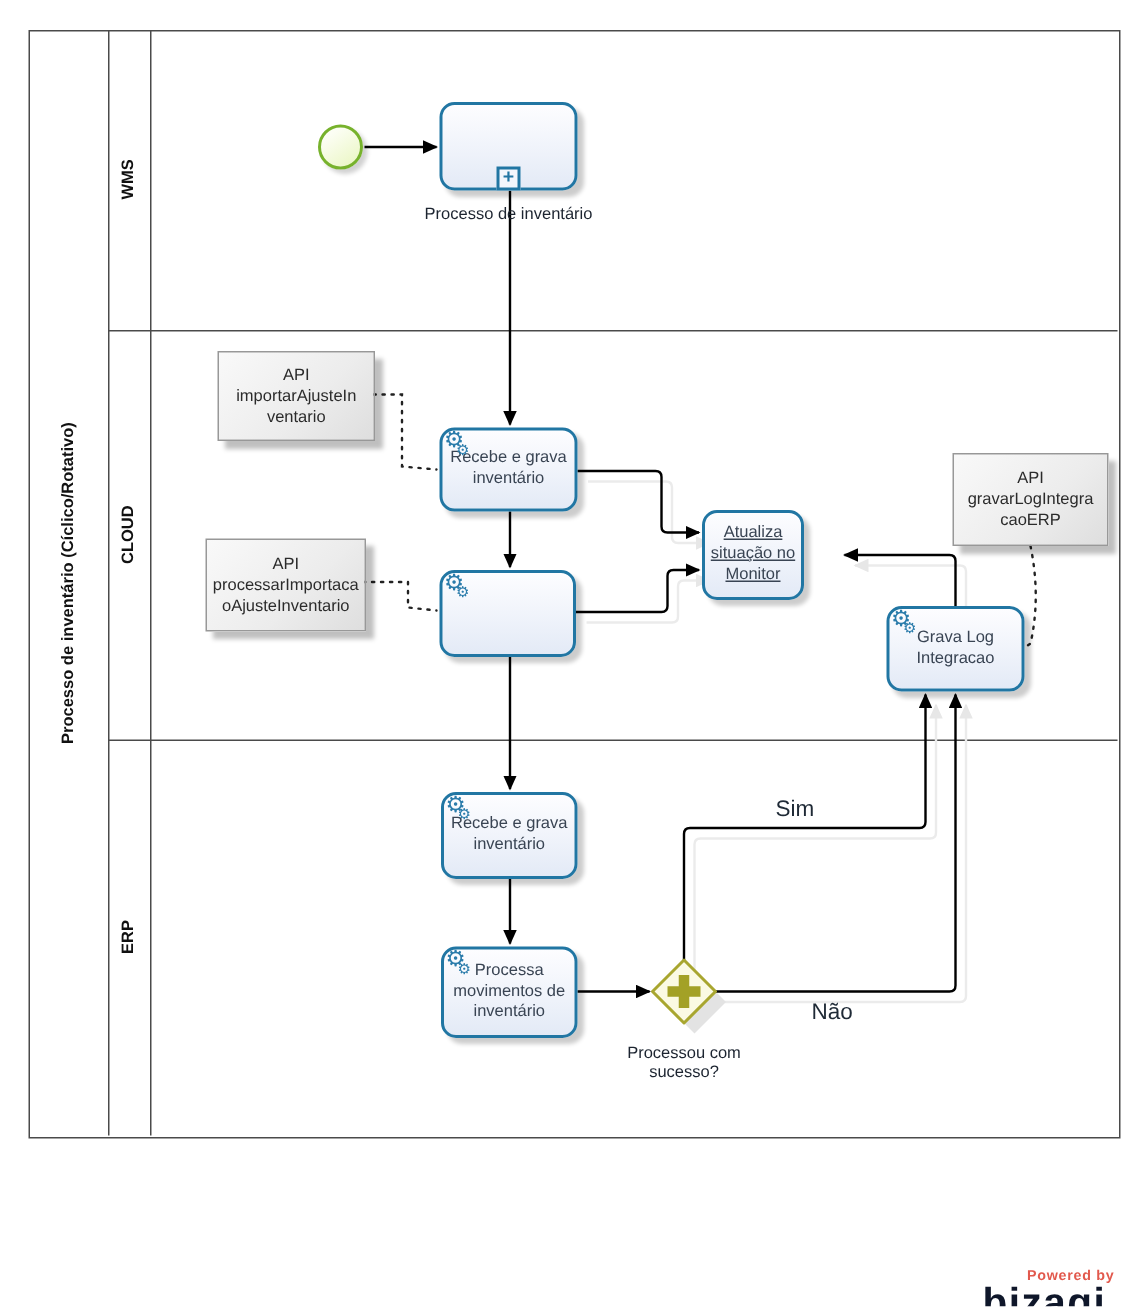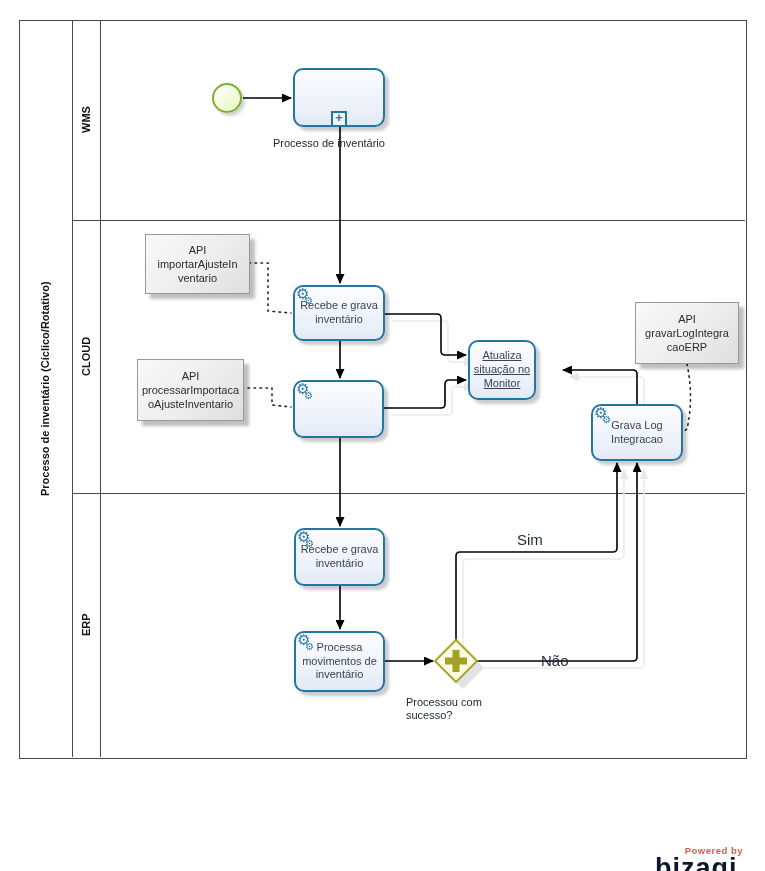--- a/index.html
+++ b/index.html
@@ -26,21 +26,21 @@
   
   .start-event{width:30px;height:30px;border-radius:50%;border:2px solid #77b22c;
         background:linear-gradient(145deg,#fcfef4 20%,#e9f6c0 100%);
         box-shadow:3px 3px 3px rgba(0,0,0,0.18);box-sizing:border-box;}
   
   .annotation{border:1px solid #989898;
         background:linear-gradient(135deg,#f9f9f9 0%,#ececec 60%,#dedede 100%);
         box-shadow:5px 5px 3px rgba(0,0,0,0.25);
         display:flex;flex-direction:column;align-items:center;justify-content:center;
         font-size:11px;color:#2b2b2b;line-height:1.3;text-align:center;}
-  .node-label{font-size:11px;color:#1c2430;line-height:1.2;}
+  .node-label{font-size:11px;color:#1c2430;text-align:center;line-height:1.2;}
   .edge-label{font-size:15px;color:#1f2a36;}
   svg.edges{position:absolute;left:0;top:0;}
   .z1{z-index:1}.z2{z-index:2}.z3{z-index:3}
   
   .logo{display:flex;flex-direction:column;margin-top:32px;}
   .logo .powered{font-size:9.5px;font-weight:bold;color:#e2594d;text-align:right;letter-spacing:0.5px;}
   .logo .brand{font-size:27px;font-weight:bold;color:#0f172a;letter-spacing:1px;line-height:0.85;margin-top:1px;}
   .logo .product{font-size:13.5px;color:#f3a99c;margin-top:3px;letter-spacing:0.5px;}
 </style>
 </head>
@@ -158,21 +158,21 @@
 
   <div class="abs task z3" style="left:294px;top:631px;width:91px;height:61px;">
     <span class="gear-big">⚙</span>
     <span class="gear-small">⚙</span>
     <span>Processa movimentos de inventário</span>
   </div>
 
   <div class="abs node-label z3" style="left:406px;top:696px;width:100px;">Processou com sucesso?</div>
 
   <div class="abs edge-label z3" style="left:517px;top:531px;">Sim</div>
-  <div class="abs edge-label z3" style="left:541px;top:652px;">Não</div>
+  <div class="abs edge-label z3" style="left:541px;top:666px;">Não</div>
 
   <div class="abs logo z3" style="left:655px;top:813px;width:88px;">
     <span class="powered">Powered by</span>
     <span class="brand">bizagi</span>
     <span class="product">Modeler</span>
   </div>
 
 </div>
 
 </body></html>

